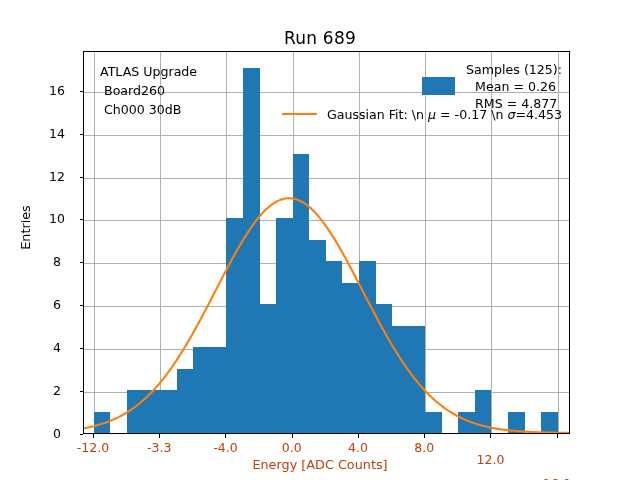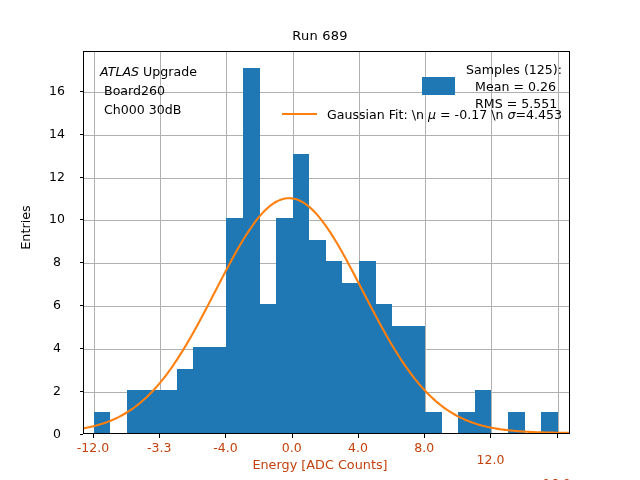--- a/index.html
+++ b/index.html
@@ -20,21 +20,21 @@
     width: 640px;
     height: 480px;
     background: #ffffff;
   }
   #chart-title {
     position: absolute;
     left: 0;
     top: 28px;
     width: 640px;
     text-align: center;
-    font-size: 13px;
+    font-size: 17px;
     color: #000;
     letter-spacing: 0.2px;
   }
   
   #plot-area {
     position: absolute;
     left: 83px;
     top: 51px;
     width: 487px;
     height: 383px;
@@ -116,21 +116,21 @@
   
   #atlas-block {
     position: absolute;
     left: 16px;
     top: 10px;
     font-size: 12.6px;
     line-height: 19px;
     color: #000;
     white-space: nowrap;
   }
-  #atlas-block .atlas-word { font-style: italic; }
+  #atlas-block .atlas-word { }
   #atlas-block .ann-line { display: block; }
   #atlas-block .ann-indent { padding-left: 4px; }
 
   
   #legend-layer {
     pointer-events: none;
   }
   #legend-box {
     position: absolute;
     left: 197px;
@@ -245,21 +245,21 @@
 
     <div id="legend-layer">
       <div id="legend-box">
         <div class="legend-row">
           <span class="legend-handle">
             <span class="legend-patch"></span>
           </span>
           <span class="legend-text">
             <span class="lt-line">Samples (125):</span>
             <span class="lt-line lt-i1">Mean = 0.26</span>
-            <span class="lt-line lt-i1">RMS = 5.551</span>
+            <span class="lt-line lt-i1">RMS = 4.877</span>
           </span>
         </div>
         <div class="legend-row">
           <span class="legend-handle">
             <span class="legend-line"></span>
           </span>
           <span class="legend-text">
             <span class="lt-line">
               <span>Gaussian Fit: \n </span><span class="ital">μ</span><span> = -0.17 \n </span><span class="ital">σ</span><span>=4.453</span>
             </span>

